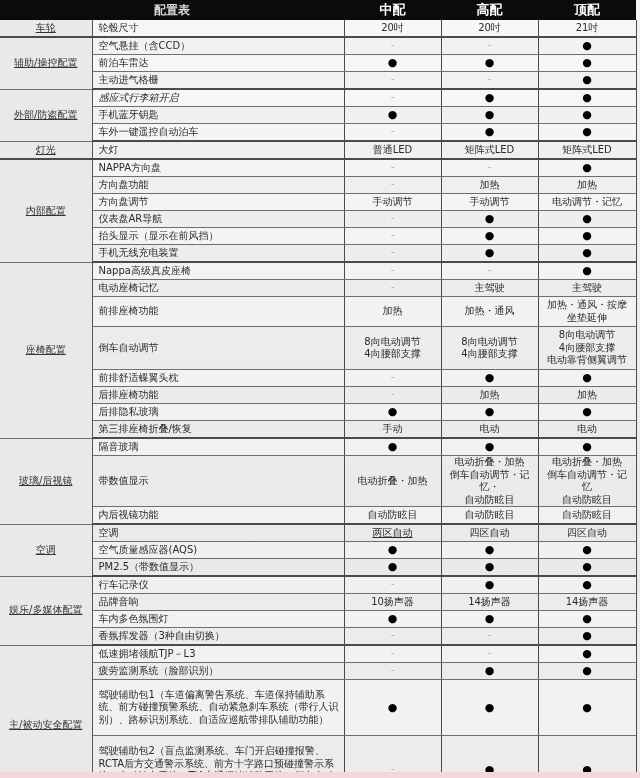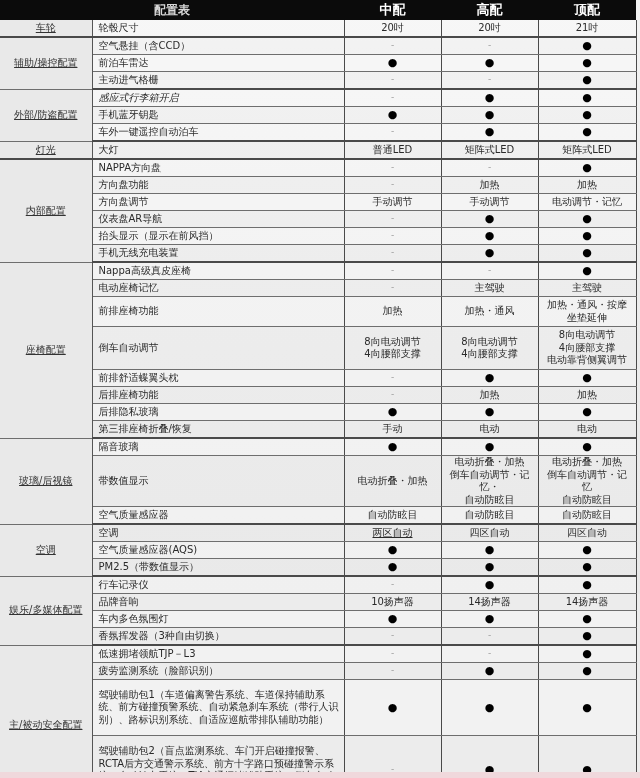--- a/index.html
+++ b/index.html
@@ -244,21 +244,21 @@
           <td class="item multiline" style="height: 42px;">带数值显示</td>
           <td class="val multiline" style="white-space: pre-line;">电动折叠・加热</td>
           <td class="val multiline" style="white-space: pre-line;">电动折叠・加热
 倒车自动调节・记忆・
 自动防眩目</td>
           <td class="val multiline" style="white-space: pre-line;">电动折叠・加热
 倒车自动调节・记忆
 自动防眩目</td>
         </tr>
         <tr class="group-end">
-          <td class="item multiline" style="height: 16px;">空气质量感应器</td>
+          <td class="item multiline" style="height: 16px;">内后视镜功能</td>
           <td class="val multiline" style="white-space: pre-line;">自动防眩目</td>
           <td class="val multiline" style="white-space: pre-line;">自动防眩目</td>
           <td class="val multiline" style="white-space: pre-line;">自动防眩目</td>
         </tr>
         <tr>
           <td class="cat" rowspan="3">空调</td>
           <td class="item multiline" style="height: 16px;">空调</td>
           <td class="val multiline" style="white-space: pre-line; text-decoration: underline;">两区自动</td>
           <td class="val multiline" style="white-space: pre-line;">四区自动</td>
           <td class="val multiline" style="white-space: pre-line;">四区自动</td>

